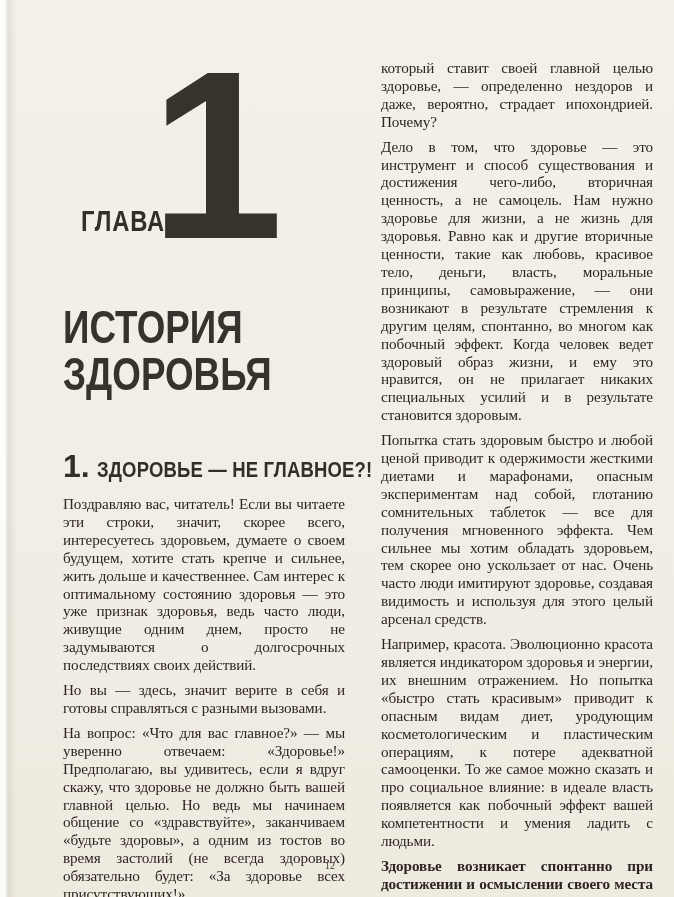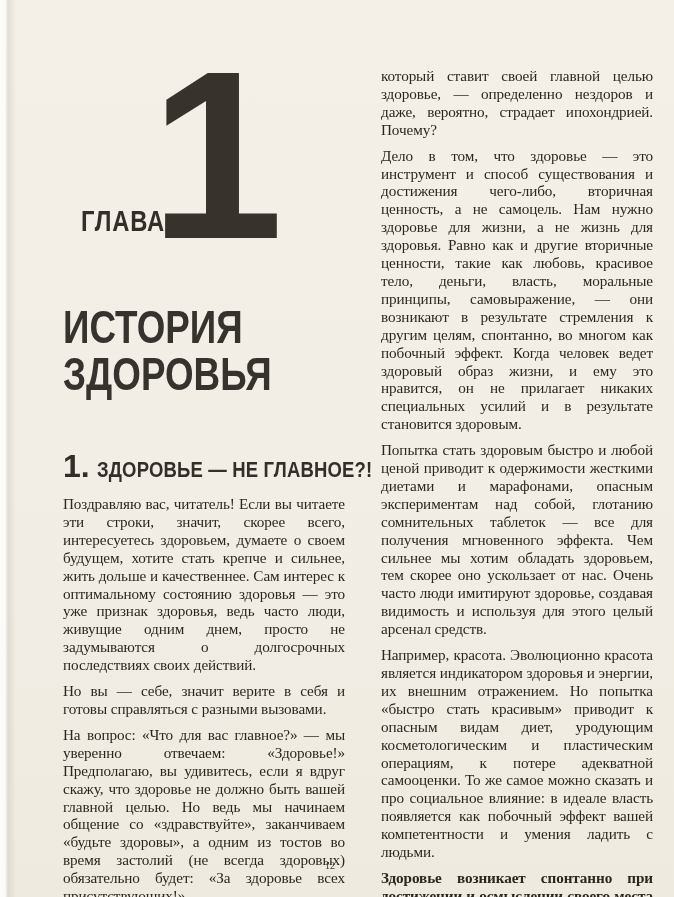--- a/index.html
+++ b/index.html
@@ -62,21 +62,21 @@
   .section-number { font-size: 32px; font-weight: 700; }
   .section-title {
     font-size: 21.5px;
     font-weight: 700;
     letter-spacing: 0.2px;
     transform: scaleX(0.86);
     transform-origin: left bottom;
   }
   .body-block { margin-top: 10px; }
   .body-par {
-    margin: 8px 0 7px 0;
+    margin: 0 0 7px 0;
     font-size: 15.2px;
     line-height: 17.9px;
     text-align: justify;
     letter-spacing: -0.1px;
     hyphens: auto;
     -webkit-hyphens: auto;
   }
   .body-par.bold { font-weight: 700; }
   .page-number {
     position: absolute;
@@ -102,21 +102,21 @@
 
     <h1 class="chapter-title">ИСТОРИЯ ЗДОРОВЬЯ</h1>
 
     <h2 class="section-heading">
       <span class="section-number">1.</span>
       <span class="section-title">ЗДОРОВЬЕ — НЕ ГЛАВНОЕ?!</span>
     </h2>
 
     <div class="body-block">
       <p class="body-par" lang="ru">Поздравляю вас, читатель! Если вы читаете эти строки, значит, скорее всего, интересуетесь здоровьем, думаете о своем будущем, хотите стать крепче и сильнее, жить дольше и качественнее. Сам интерес к оптимальному состоянию здоровья — это уже признак здоровья, ведь часто люди, живущие одним днем, просто не задумываются о долгосрочных последствиях своих действий.</p>
-      <p class="body-par" lang="ru">Но вы — себе, значит верите в себя и готовы справляться с разными вызовами.</p>
+      <p class="body-par" lang="ru">Но вы — здесь, значит верите в себя и готовы справляться с разными вызовами.</p>
       <p class="body-par" lang="ru">На вопрос: «Что для вас главное?» — мы уверенно отвечаем: «Здоровье!» Предполагаю, вы удивитесь, если я вдруг скажу, что здоровье не должно быть вашей главной целью. Но ведь мы начинаем общение со «здравствуйте», заканчиваем «будьте здоровы», а одним из тостов во время застолий (не всегда здоровых) обязательно будет: «За здоровье всех присутствующих!»</p>
 
     </div>
 
   </div>
 
   <div class="col col-right">
     <p class="body-par" lang="ru">который ставит своей главной целью здоровье, — определенно нездоров и даже, вероятно, страдает ипохондрией. Почему?</p>
     <p class="body-par" lang="ru">Дело в том, что здоровье — это инструмент и способ существования и достижения чего-либо, вторичная ценность, а не самоцель. Нам нужно здоровье для жизни, а не жизнь для здоровья. Равно как и другие вторичные ценности, такие как любовь, красивое тело, деньги, власть, моральные принципы, самовыражение, — они возникают в результате стремления к другим целям, спонтанно, во многом как побочный эффект. Когда человек ведет здоровый образ жизни, и ему это нравится, он не прилагает никаких специальных усилий и в результате становится здоровым.</p>
     <p class="body-par" lang="ru">Попытка стать здоровым быстро и любой ценой приводит к одержимости жесткими диетами и марафонами, опасным экспериментам над собой, глотанию сомнительных таблеток — все для получения мгновенного эффекта. Чем сильнее мы хотим обладать здоровьем, тем скорее оно ускользает от нас. Очень часто люди имитируют здоровье, создавая видимость и используя для этого целый арсенал средств.</p>

